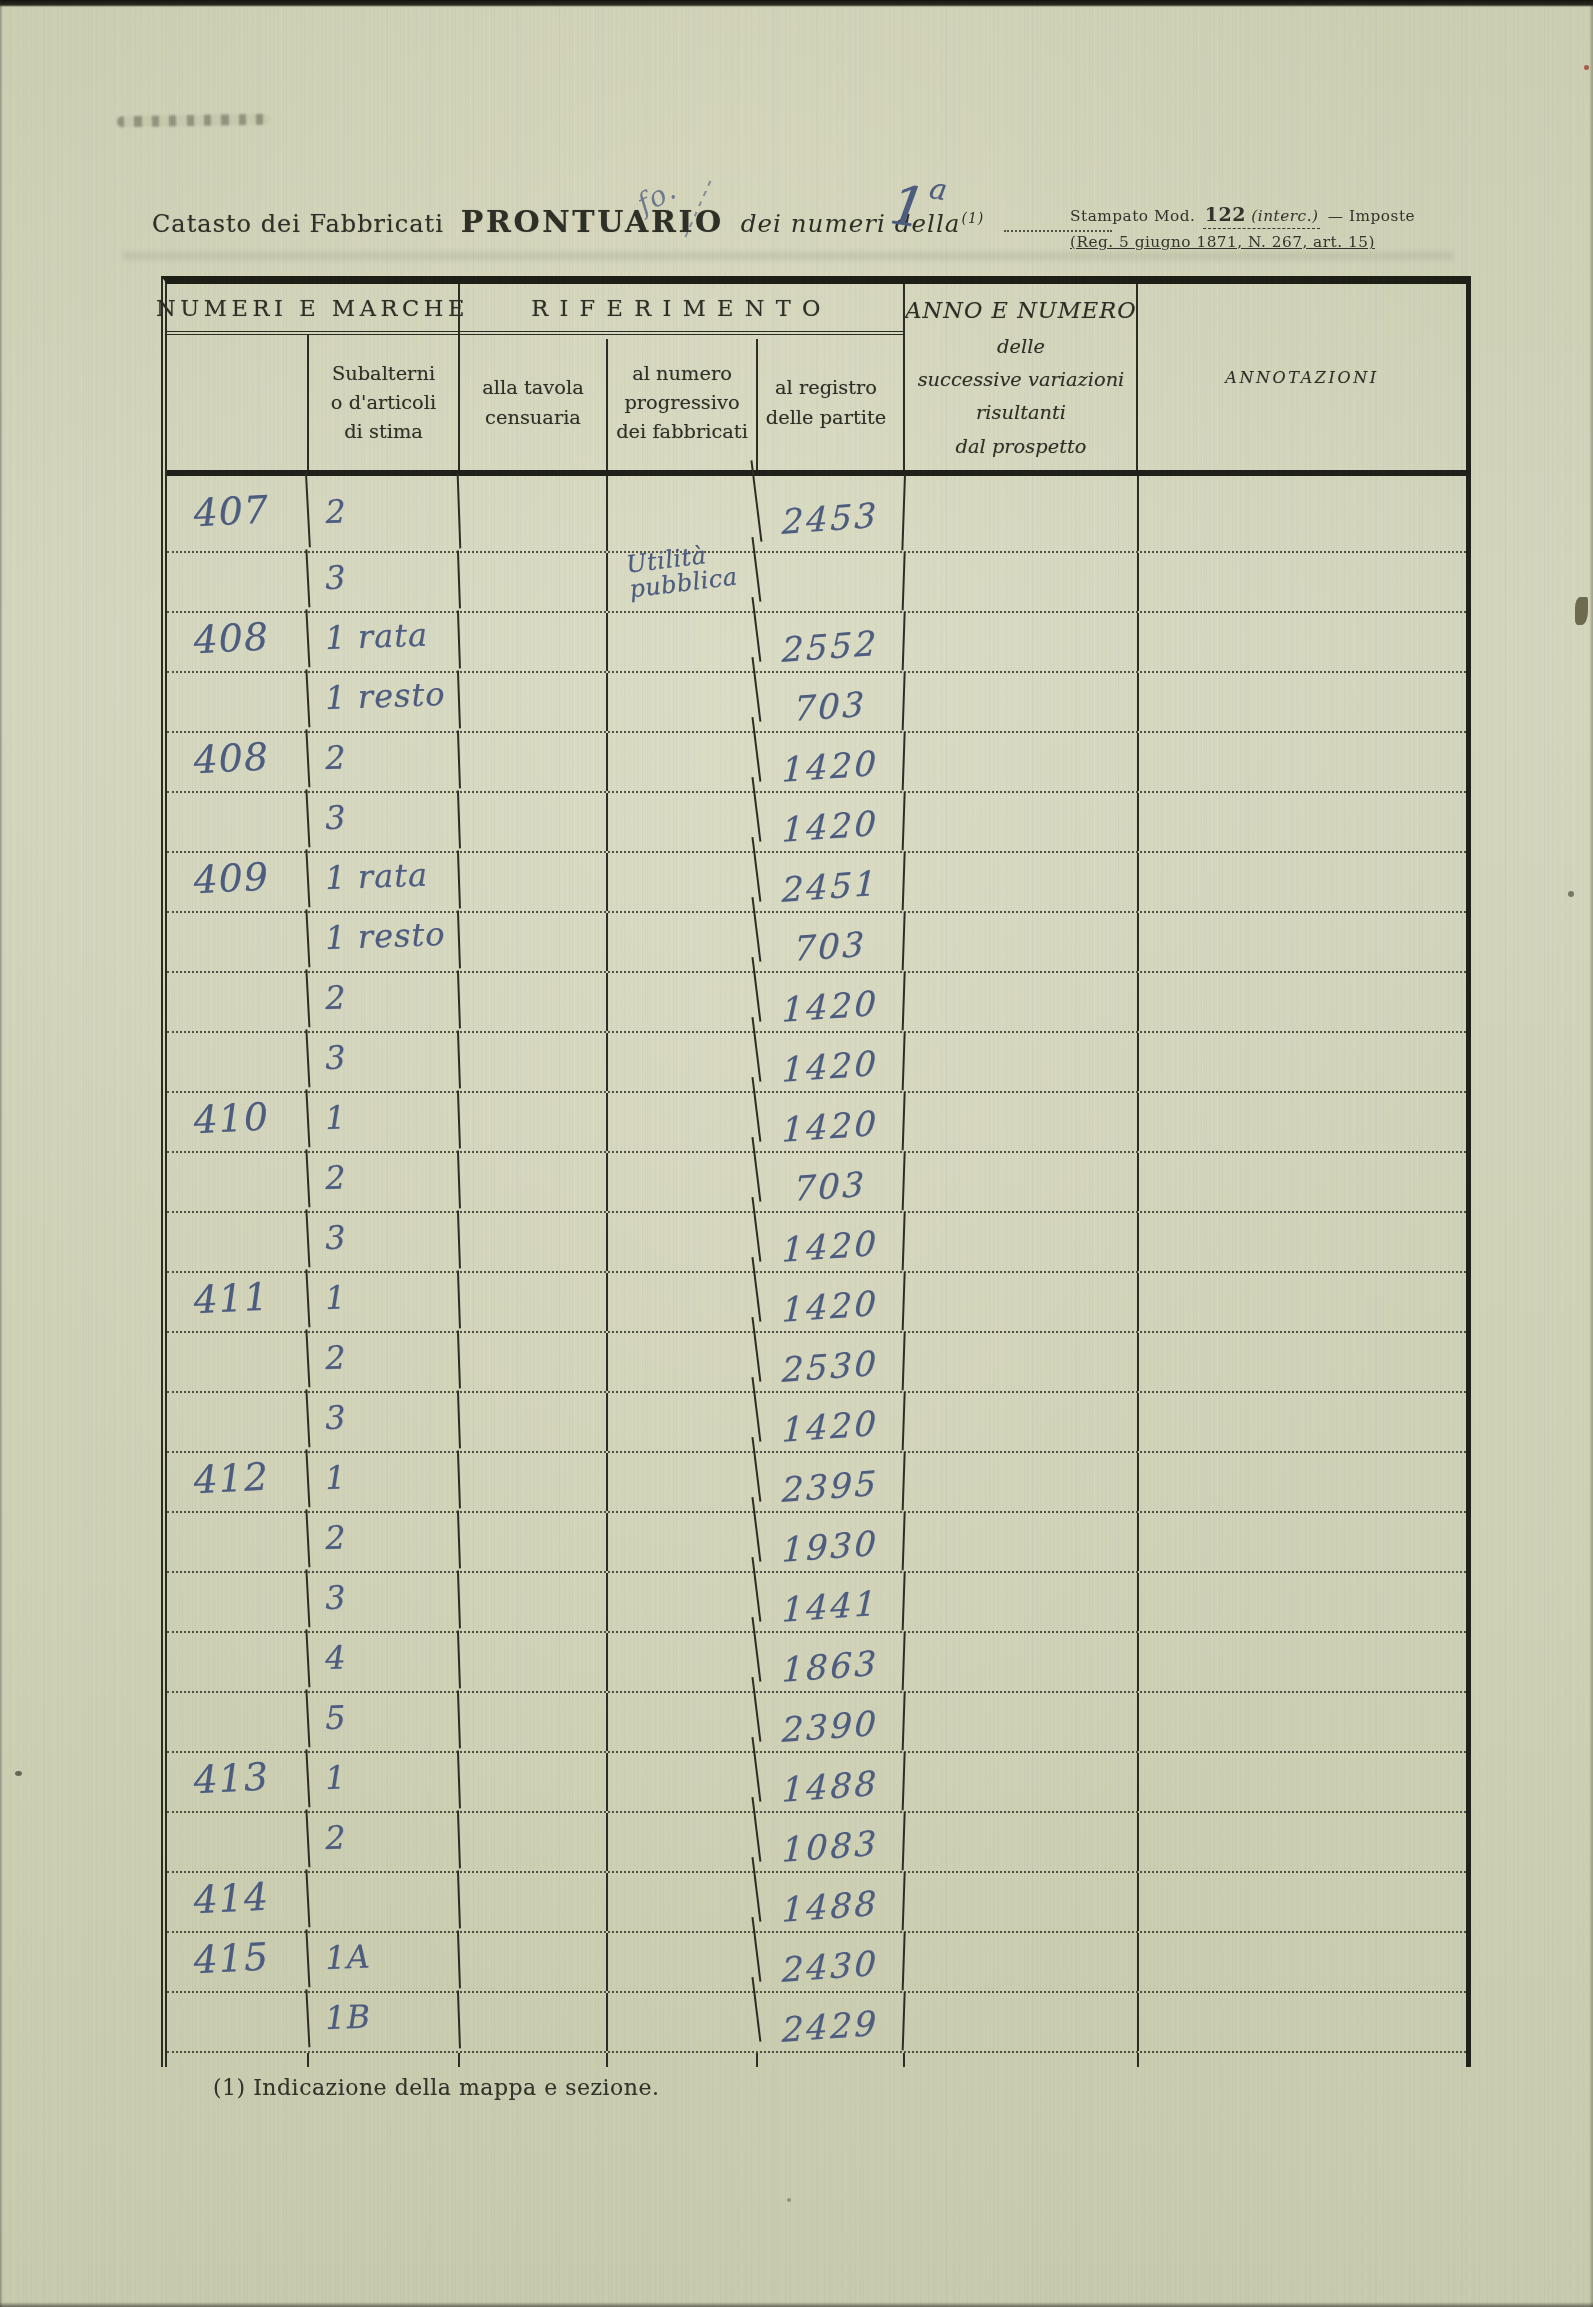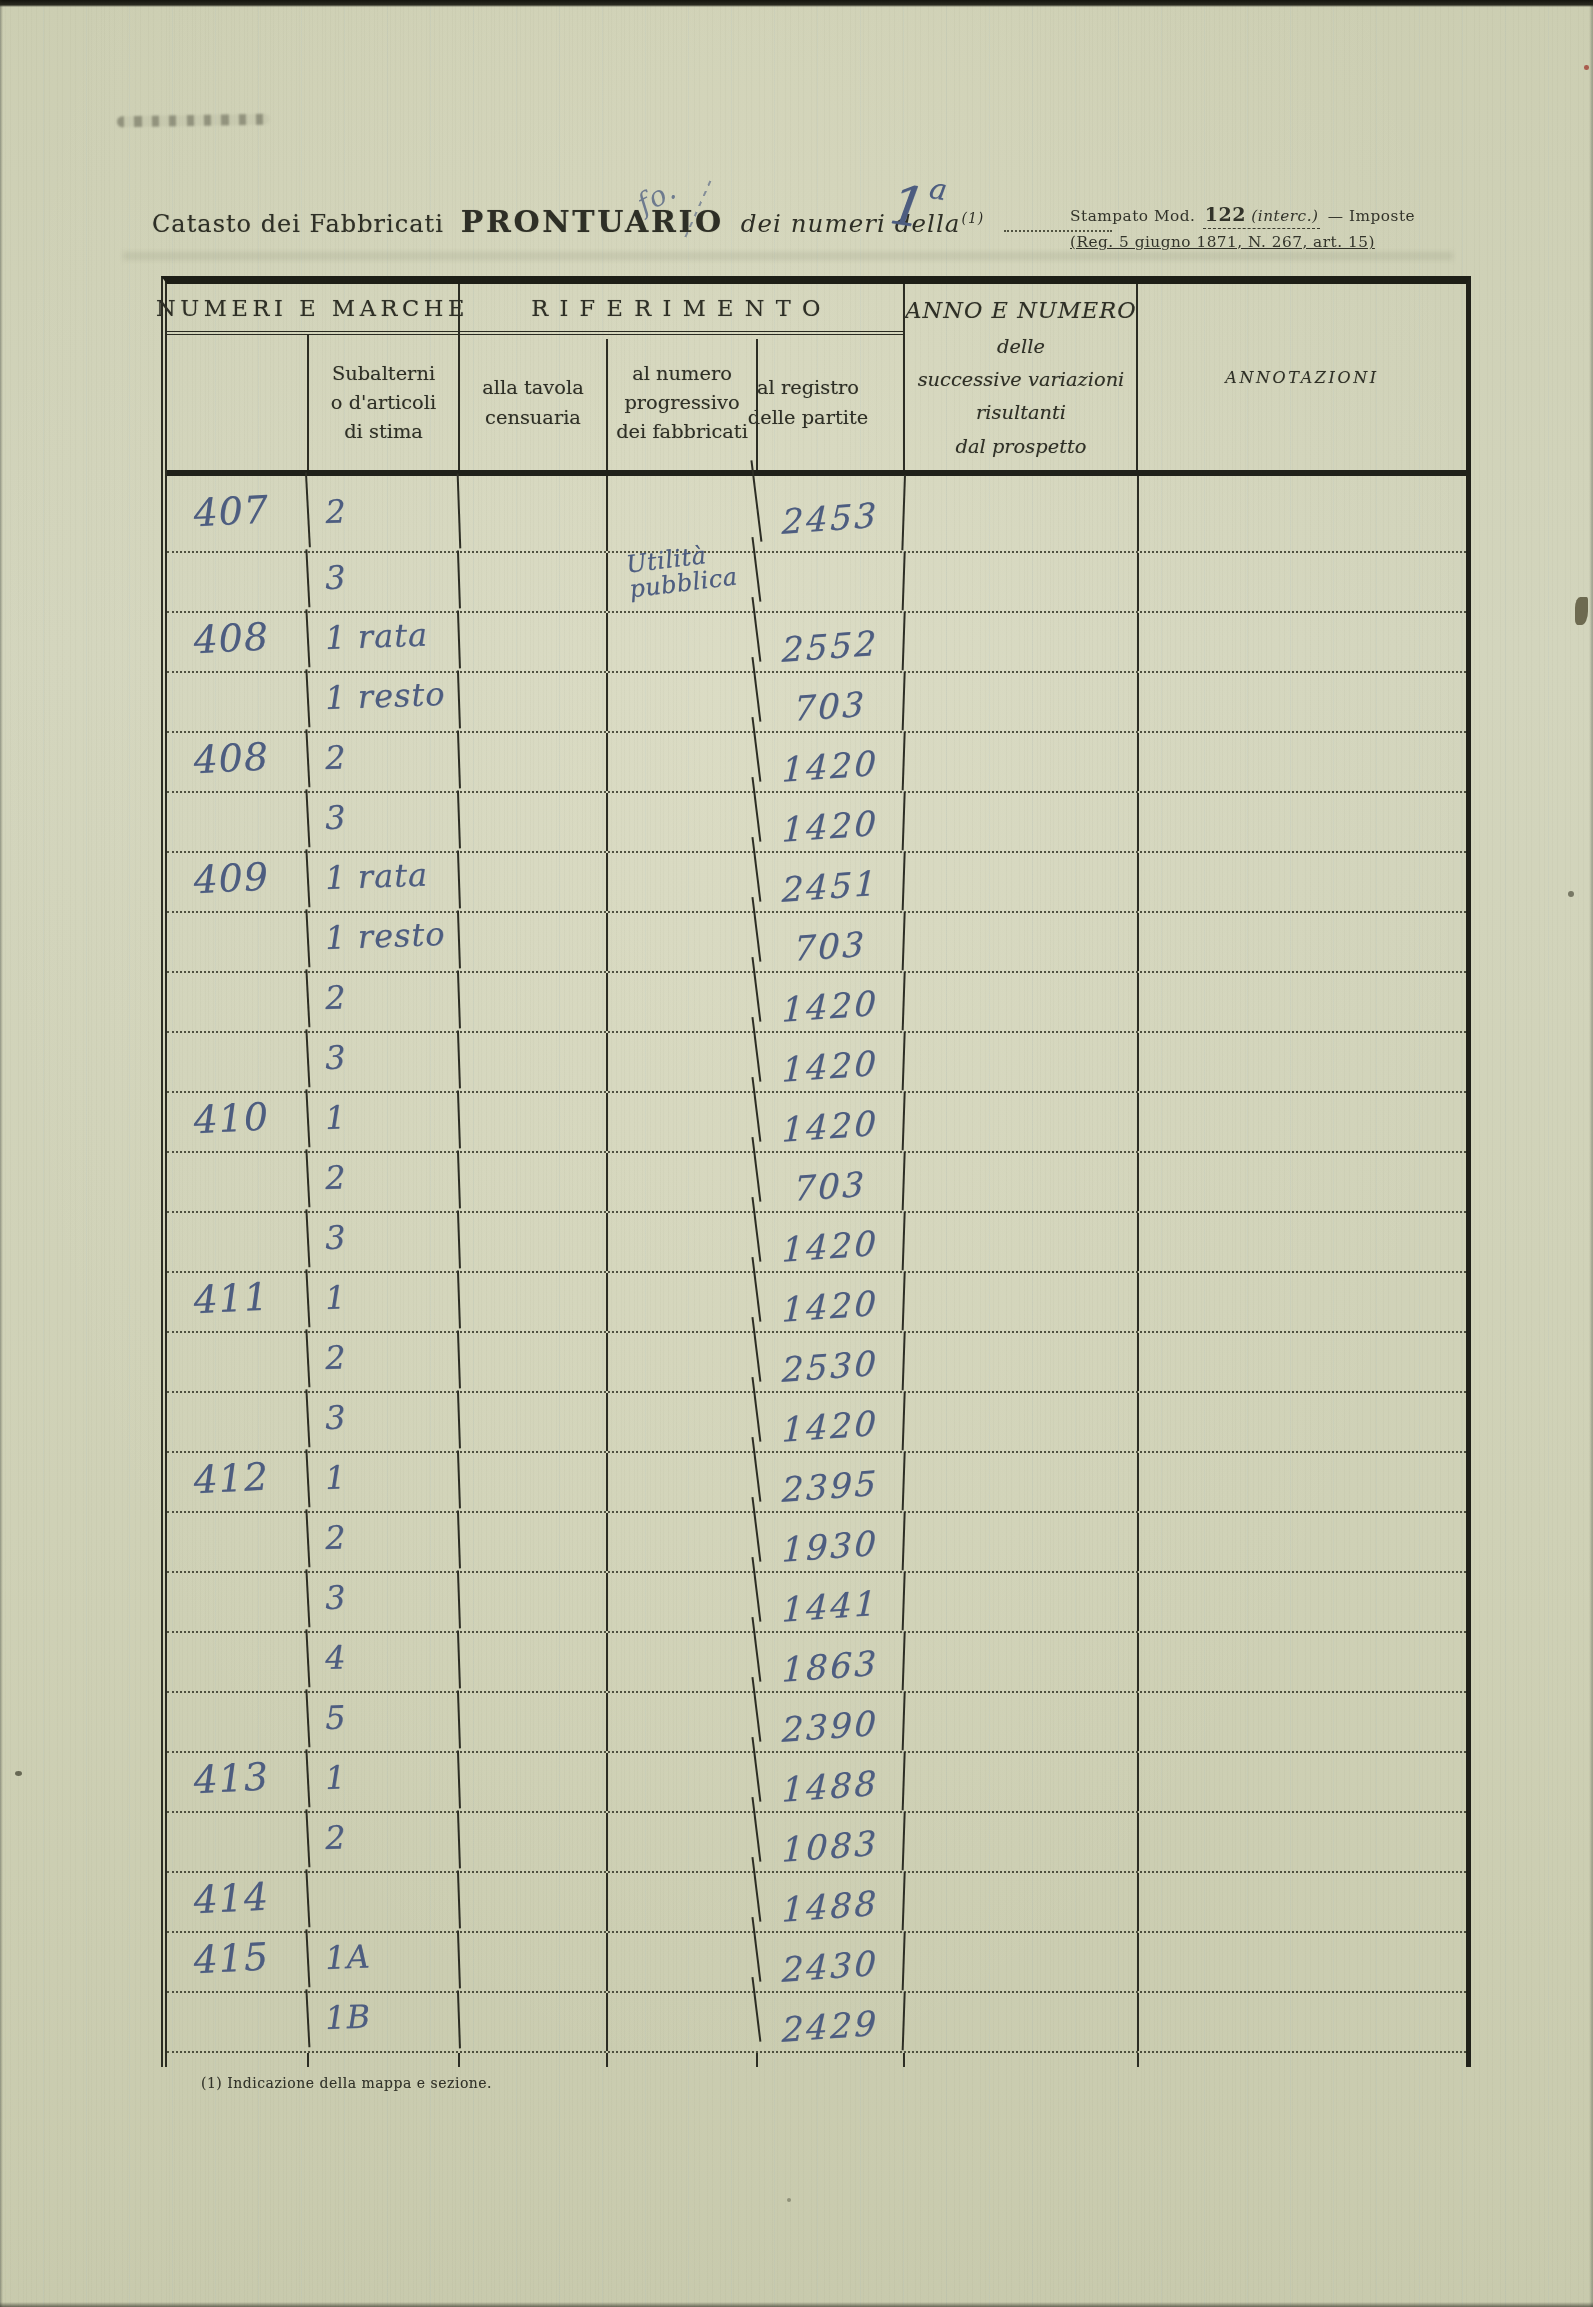--- a/index.html
+++ b/index.html
@@ -79,21 +79,21 @@
     text-shadow:0.3px 0.3px 0.5px rgba(70,86,122,.5);}
   .c-principale{font-size:38px;padding:3.1px 0 0 26.6px;transform:rotate(-3deg);letter-spacing:1px;}
   .trow:first-child .c-principale{padding-top:13.3px;}
   .c-subalterno{font-size:32px;padding:4.1px 0 0 16.4px;transform:rotate(-2deg);letter-spacing:1px;}
   .trow:first-child .c-subalterno{padding-top:15.3px;}
   .c-progressivo{font-size:24px;line-height:1.06;padding:0 0 0 20.5px;transform:rotate(-7deg);
     white-space:pre-line;margin-top:-7.2px;letter-spacing:0.5px;}
   .c-registro{display:flex;align-items:center;justify-content:center;font-size:34px;letter-spacing:2.6px;
     transform:rotate(-4deg) skewX(-6deg) translateY(4.1px);}
 
-  .footnote{position:absolute;left:201px;top:2075px;font-size:14px;letter-spacing:0.5px;color:#32332a;
+  .footnote{position:absolute;left:213px;top:2075px;font-size:22px;letter-spacing:0.5px;color:#32332a;
     text-shadow:0 0 0.5px rgba(40,40,28,.3);}
 </style>
 </head>
 <body>
 
 <div class="sheet">
 
   <div class="edge-top"></div>
   <div class="edge-bottom"></div>
   <div class="edge-left"></div>
@@ -145,21 +145,21 @@
       </div>
       <div class="sh" style="left:293px;width:146px;">
         <div>alla tavola</div>
         <div>censuaria</div>
       </div>
       <div class="sh" style="left:441px;width:148px;">
         <div>al numero</div>
         <div>progressivo</div>
         <div>dei fabbricati</div>
       </div>
-      <div class="sh" style="left:560px;width:162px;">
+      <div class="sh" style="left:578px;width:162px;">
         <div>al registro</div>
         <div>delle partite</div>
       </div>
       <div class="fullh anno-h" style="left:738px;width:232px;">
         <div class="l0">ANNO E NUMERO</div>
         <div>delle</div>
         <div>successive variazioni</div>
         <div>risultanti</div>
         <div>dal prospetto</div>
       </div>

